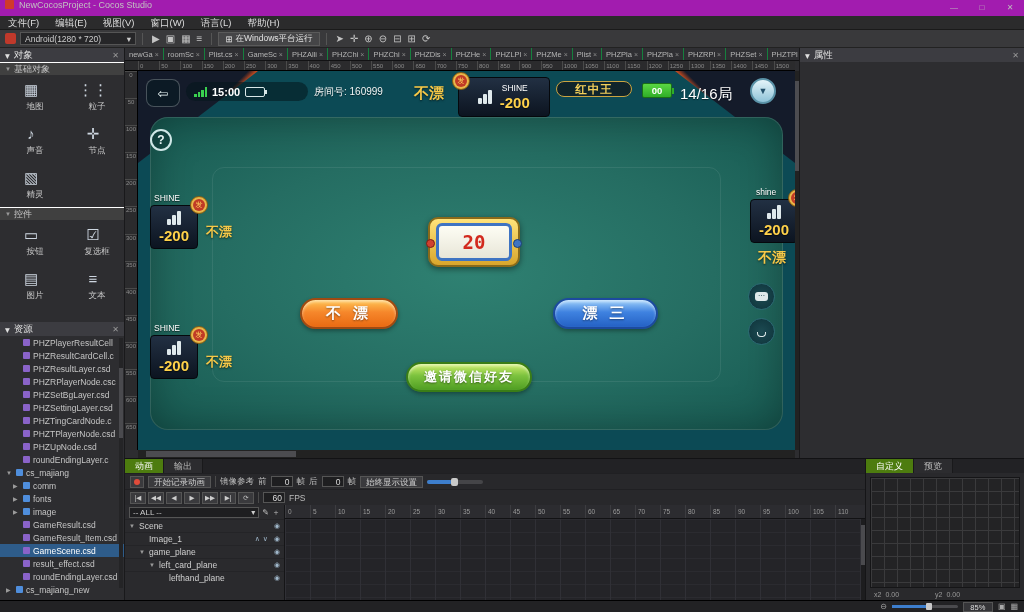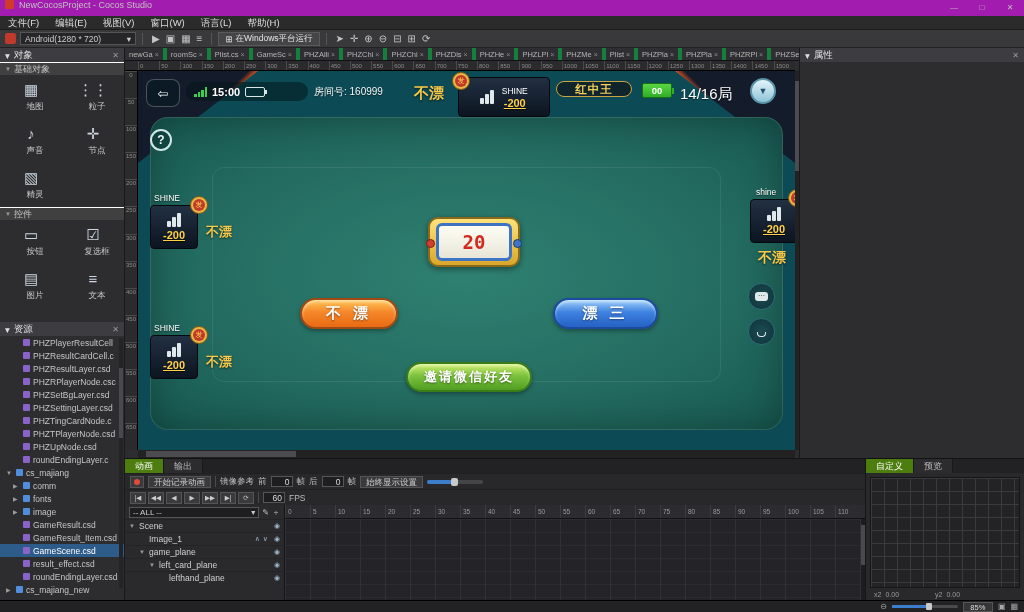--- a/index.html
+++ b/index.html
@@ -16,21 +16,21 @@
   .menu-item { padding:0 8px; line-height:14px; }
   #toolbar { position:absolute; top:30px; left:0; width:1024px; height:18px; background:#39393b; border-bottom:1px solid #222; display:flex; align-items:center; gap:4px; padding:0 5px; }
   .tb-logo { width:11px; height:11px; background:#c0392b; border-radius:2px; flex:0 0 auto; }
   .tb-device { width:116px; height:13px; background:#262628; border:1px solid #555; color:#ccc; font-size:8.5px; display:flex; align-items:center; justify-content:space-between; padding:0 4px; }
   .tb-icon { color:#c3c3c3; font-size:10px; padding:0 3px; line-height:16px; }
   .tb-sep { width:1px; height:12px; background:#555; margin:0 2px; }
   .tb-run { height:14px; border:1px solid #5a5a5a; background:#454547; display:flex; align-items:center; gap:3px; padding:0 6px; color:#e2e2e2; font-size:8.5px; }
 
   
   #doctabs { position:absolute; top:48px; left:125px; width:674px; height:13px; background:#242427; border-bottom:1px solid #121214; display:flex; overflow:hidden; }
-  .doc-tab { flex:0 0 auto; display:flex; align-items:center; gap:2px; padding:0 4px; font-size:7.5px; color:#b5b5b5; background:#2f2f33; border-right:4px solid #15803d; height:13px; white-space:nowrap; }
+  .doc-tab { flex:0 0 auto; display:flex; align-items:center; gap:2px; padding:0 4px; font-size:7.5px; color:#b5b5b5; background:#2f2f33; border-right:1px solid #15803d; height:13px; white-space:nowrap; }
   .doc-tab .x { color:#8a8a8a; font-size:7px; }
 
   
   #left-panel { position:absolute; top:48px; left:0; width:125px; height:552px; background:#2d2d30; border-right:1px solid #19191b; }
   .panel-title { height:14px; background:#3c3c41; display:flex; align-items:center; gap:4px; padding:0 5px; font-size:9.5px; color:#e0e0e0; }
   .panel-title .pt-x { margin-left:auto; color:#999; font-size:8px; }
   .group-header { height:13px; background:#404040; border-top:1px solid #ffffff; display:flex; align-items:center; gap:3px; padding:4px 5px; font-size:9px; color:#c6c6c6; }
   .obj-grid { display:flex; flex-wrap:wrap; }
   .obj-item { width:50%; height:44px; display:flex; flex-direction:column; align-items:center; justify-content:center; gap:3px; }
   .obj-item .glyph { font-size:15px; line-height:17px; color:#cdd6e0; }
@@ -77,21 +77,21 @@
   .batt::after { content:""; position:absolute; right:-3px; top:2px; width:2px; height:4px; background:#d8e8e8; }
   .batt .fill { width:75%; height:100%; background:#3ad04f; }
   .room-lbl { position:absolute; left:176px; top:14px; color:#f2f6f6; font-size:10px; text-shadow:0 1px 1px rgba(0,0,0,.5); }
   .float-big { position:absolute; left:276px; top:13px; font-size:15px; font-weight:bold; color:#f7c948; text-shadow:0 1px 2px rgba(0,0,0,.6); }
   .pbox { position:relative; width:48px; height:44px; background:linear-gradient(#223043,#0c1420); border:1px solid #05080c; border-radius:4px; display:flex; flex-direction:column; align-items:center; justify-content:center; gap:2px; }
   .pbox-wide { width:92px; height:40px; flex-direction:row; gap:8px; }
   .bars { display:flex; align-items:flex-end; gap:1.5px; height:14px; }
   .bars i { display:block; width:3.5px; background:#dfe9ec; border-radius:1px; }
   .bars i:nth-child(1){height:6px}.bars i:nth-child(2){height:10px}.bars i:nth-child(3){height:14px}
   .pname { font-size:8.5px; color:#fff; }
-  .pscore { font-size:11px; font-weight:bold; color:#ffd24a; text-shadow:0 1px 1px rgba(0,0,0,.6);text-decoration:underline; }
+  .pscore { font-size:15px; font-weight:bold; color:#ffd24a; text-shadow:0 1px 1px rgba(0,0,0,.6); }
   .pcol { display:flex; flex-direction:column; align-items:center; gap:1px; }
   .coin { position:absolute; width:18px; height:18px; border-radius:50%; background:radial-gradient(#ffe08a,#d99b21); border:1px solid #8a5f12; display:flex; align-items:center; justify-content:center; }
   .coin-inner { width:12px; height:12px; border-radius:50%; background:#c03a26; color:#ffd75e; font-size:7px; line-height:12px; text-align:center; }
   .pgroup { position:absolute; }
   .pname-out { position:absolute; font-size:8.5px; color:#fff; text-shadow:0 1px 1px rgba(0,0,0,.6); }
   .float-label { position:absolute; font-size:13px; font-weight:bold; color:#f7c948; text-shadow:0 1px 2px rgba(0,0,0,.6); }
   .king-btn { position:absolute; left:418px; top:10px; width:76px; height:16px; border-radius:10px; background:#10242b; border:1px solid #caa441; color:#f3cf5a; font-size:11.5px; font-weight:bold; display:flex; align-items:center; justify-content:center; letter-spacing:1px; }
   .batt2 { position:absolute; left:504px; top:12px; width:30px; height:15px; background:linear-gradient(#5ad643,#2fae27); border:1px solid #1b6e16; border-radius:2px; color:#fff; font-weight:bold; font-size:9.5px; display:flex; align-items:center; justify-content:center; }
   .batt2::after { content:""; position:absolute; right:-3px; top:4px; width:2px; height:6px; background:#2fae27; }
   .rounds-lbl { position:absolute; left:542px; top:14px; color:#fff; font-size:15px; text-shadow:0 1px 1px rgba(0,0,0,.5); }

